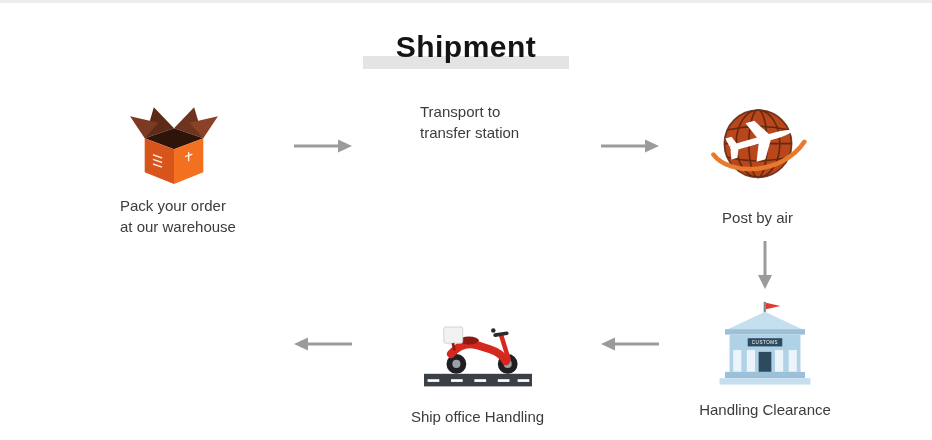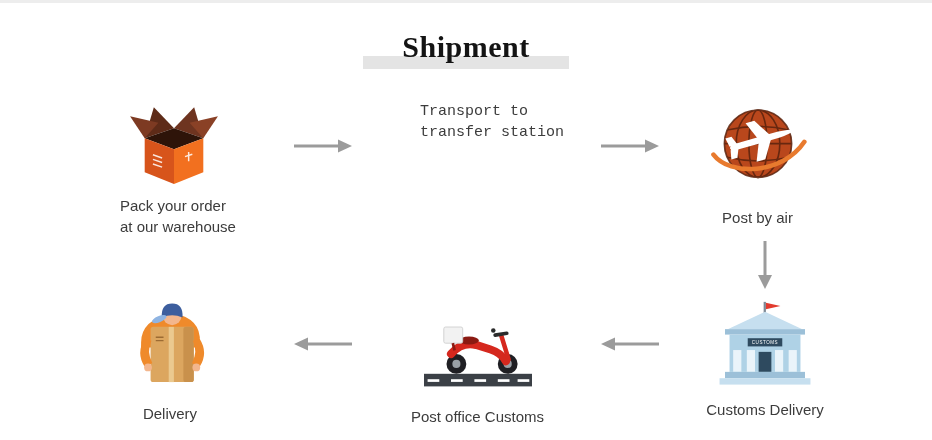--- a/index.html
+++ b/index.html
@@ -1,38 +1,38 @@
 <!DOCTYPE html>
 <html><head>
 <meta charset="utf-8">
 <style>
   * { margin:0; padding:0; box-sizing:border-box; }
   html,body { background:#ffffff; font-family:"Liberation Sans", sans-serif; }
   .canvas { position:relative; width:932px; height:440px; background:#ffffff; overflow:hidden; }
   .top-strip { position:absolute; top:0; left:0; width:100%; height:3px; background:#ededed; }
 
-  .title-wrap { position:absolute; top:30px; left:0; width:100%; height:48px;font-family:Liberation Serif, serif; }
+  .title-wrap { position:absolute; top:30px; left:0; width:100%; height:48px; }
   .title-bar { position:absolute; top:26px; left:50%; transform:translateX(-50%); width:206px; height:13px; background:#e4e4e4; }
   .title { position:absolute; top:0; width:100%; text-align:center; font-size:30px; font-weight:700; color:#141414; letter-spacing:.5px; }
 
   .step { position:absolute; }
   .icon-box { display:block; }
   .icon-box svg { display:block; }
   .step-label { font-size:15px; color:#3c3c3c; line-height:1.42; white-space:pre-line; margin-top:3px; }
   .step-label.center { text-align:center; }
   .step-label.left { text-align:left; }
 
   #step-pack      { left:120px; top:98px;  width:140px; }
   #step-pack .icon-box      { height:94px; }
   #step-pack svg            { margin-left:8px; }
 
   #step-transport { left:408px; top:98px;  width:160px; }
   #step-transport .icon-box { height:94px; }
   #step-transport svg       { margin-left:20px; margin-top:8px; }
-  #step-transport .step-label { padding-left:12px;font-family:Liberation Mono, monospace; }
+  #step-transport .step-label { padding-left:12px; }
 
   #step-ship      { left:685px; top:96px;  width:145px; text-align:center; }
   #step-ship .icon-box      { height:104px; }
   #step-ship svg            { margin:4px auto 0; }
 
   #step-customs   { left:690px; top:300px; width:150px; text-align:center; }
   #step-customs .icon-box   { height:96px; }
   #step-customs svg         { margin:0 auto; }
 
   #step-post      { left:400px; top:303px; width:155px; text-align:center; }
@@ -144,21 +144,21 @@
         <text x="55" y="48.7" font-size="5" fill="#ffffff" text-anchor="middle" letter-spacing="0.6">CUSTOMS</text>
         <rect x="20" y="55" width="9" height="24" fill="#EAF4FA"></rect>
         <rect x="35" y="55" width="9" height="24" fill="#EAF4FA"></rect>
         <rect x="66" y="55" width="9" height="24" fill="#EAF4FA"></rect>
         <rect x="81" y="55" width="9" height="24" fill="#EAF4FA"></rect>
         <rect x="48" y="57" width="14" height="22" fill="#2E4A5F"></rect>
         <rect x="11" y="79" width="88" height="7" fill="#9CC0D8"></rect>
         <rect x="5" y="86" width="100" height="7" fill="#C6DFEF"></rect>
       </svg>
     </div>
-    <div class="step-label center">Customs Delivery</div>
+    <div class="step-label center">Handling Clearance</div>
   </section>
 
   <div class="arrow" id="arrow-3">
     <svg width="58" height="14" viewBox="0 0 58 14">
       <polygon points="14,0.5 0,7 14,13.5" fill="#9B9B9B"></polygon>
       <line x1="14" y1="7" x2="58" y2="7" stroke="#9B9B9B" stroke-width="3"></line>
     </svg>
   </div>
 
   <section class="step" id="step-post">
@@ -176,42 +176,23 @@
           <circle cx="93" cy="61" r="4.5" fill="#9AA0A6"></circle>
         <path d="M30,50 Q42,36 58,40 L74,45 Q86,49 91,58" stroke="#D5281E" stroke-width="9" fill="none" stroke-linecap="round"></path>
         <path d="M86,30 L94,56" stroke="#D5281E" stroke-width="5" stroke-linecap="round" fill="none"></path>
         <path d="M79,29 L92,27" stroke="#2B2B2B" stroke-width="4" stroke-linecap="round" fill="none"></path>
         <circle cx="77" cy="24" r="2.5" fill="#2B2B2B"></circle>
         <ellipse cx="50" cy="35" rx="11" ry="4.5" fill="#8B1A12"></ellipse>
         <rect x="22" y="20" width="21" height="18" rx="2" fill="#F2F2F2" stroke="#CFCFCF" stroke-width="1"></rect>
         <line x1="32" y1="38" x2="34" y2="46" stroke="#8B1A12" stroke-width="3"></line>
       </svg>
     </div>
-    <div class="step-label center">Post office Customs</div>
+    <div class="step-label center">Ship office Handling</div>
   </section>
 
   <div class="arrow" id="arrow-4">
     <svg width="58" height="14" viewBox="0 0 58 14">
       <polygon points="14,0.5 0,7 14,13.5" fill="#9B9B9B"></polygon>
       <line x1="14" y1="7" x2="58" y2="7" stroke="#9B9B9B" stroke-width="3"></line>
     </svg>
   </div>
 
-  <section class="step" id="step-delivery">
-    <div class="icon-box">
-      <svg viewBox="0 0 95 118" width="82" height="102">
-        <path d="M14,56 Q14,30 50,22 Q84,28 82,56 L82,62 L14,62 Z" fill="#EF8A2B"></path>
-        <circle cx="50" cy="25" r="11" fill="#F3B68D"></circle>
-        <path d="M38,27 Q37,11 50,11 Q63,11 62,27 Q50,22 38,27 Z" fill="#3D5E9E"></path>
-        <ellipse cx="35" cy="29" rx="9" ry="3.5" fill="#8FB4E2" transform="rotate(-22 35 29)"></ellipse>
-        <rect x="25" y="38" width="50" height="64" rx="3" fill="#DCA65F"></rect>
-        <rect x="63" y="38" width="12" height="64" rx="3" fill="#C9914C"></rect>
-        <rect x="46" y="38" width="6" height="64" fill="#EBC98F"></rect>
-        <path d="M31,50 h9 M31,54 h9" stroke="#9C6B33" stroke-width="1.5" fill="none"></path>
-        <path d="M18,52 Q8,68 18,84 L27,80 Q20,66 26,54 Z" fill="#EF8A2B"></path>
-        <path d="M82,52 Q92,68 82,84 L73,80 Q80,66 74,54 Z" fill="#EF8A2B"></path>
-        <circle cx="22" cy="85" r="4.5" fill="#F3B68D"></circle>
-        <circle cx="78" cy="85" r="4.5" fill="#F3B68D"></circle>
-      </svg>
-    </div>
-    <div class="step-label center">Delivery</div>
-  </section>
 </div>
 
 </body></html>

